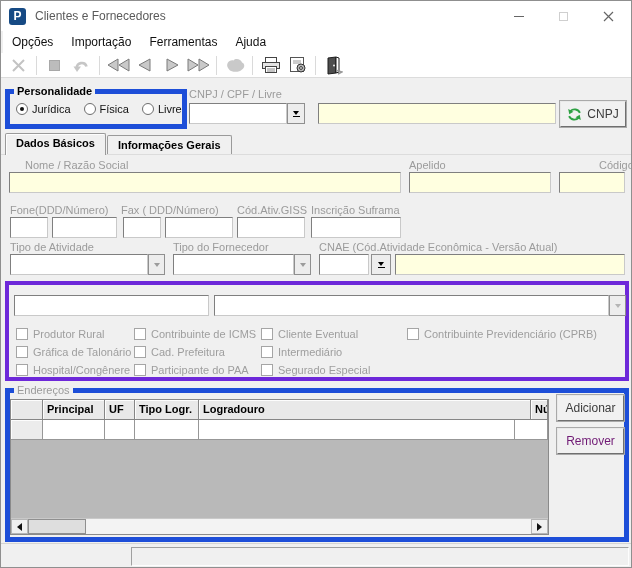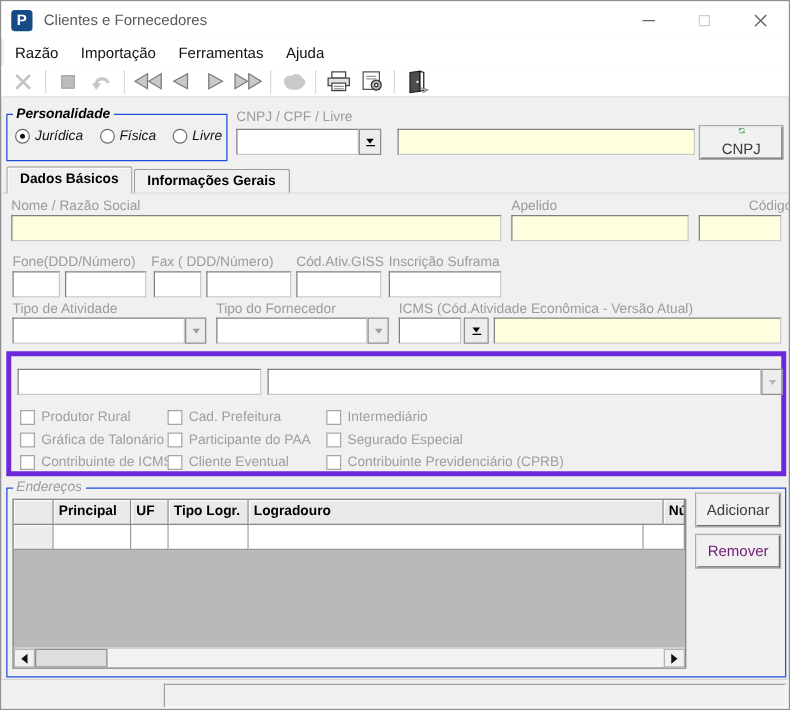--- a/index.html
+++ b/index.html
@@ -25,31 +25,31 @@
   .toolbar { position:absolute; top:52px; left:0; right:0; height:25px; background:#fff; border-bottom:1px solid #dcdcdc; display:flex; align-items:center; padding-left:4px; }
   .tb-btn { width:27px; height:23px; display:flex; align-items:center; justify-content:center; }
   .tb-sep { width:1px; height:19px; background:#dadada; margin:0 4px; }
   .stop-sq { width:11px; height:11px; background:#bcbcbc; border:1px solid #a8a8a8; }
   
   .lbl { position:absolute; color:#9b9b9b; font-size:11px; white-space:nowrap; }
   .field { position:absolute; height:21px; background:#fff; border:1px solid #7f7f7f; border-bottom-color:#c9c9c9; border-right-color:#c9c9c9;
            font-family:"Liberation Sans",sans-serif; font-size:11px; padding:0 3px; outline:none; }
   .yellow { background:#ffffe0; }
   .btn3d { background:#f1f1f1; border:1px solid; border-color:#e9e9e9 #6f6f6f #6f6f6f #e9e9e9; box-shadow:0 0 0 1px #a9a9a9;
-           display:flex; align-items:center; justify-content:center; gap:5px; font-size:12px; color:#3c3c3c; cursor:default;flex-direction:column; }
+           display:flex; align-items:center; justify-content:center; gap:5px; font-size:12px; color:#3c3c3c; cursor:default; }
   .btn3d.disabled { color:#701a75; }
   .arrow-down { width:0; height:0; border-left:3px solid transparent; border-right:3px solid transparent; border-top:4px solid #000; }
   .arrow-left { width:0; height:0; border-top:4px solid transparent; border-bottom:4px solid transparent; border-right:5px solid #111; }
   .arrow-right { width:0; height:0; border-top:4px solid transparent; border-bottom:4px solid transparent; border-left:5px solid #111; }
   .dropbtn { position:absolute; width:18px; height:21px; background:#ededed; border:1px solid #8f8f8f;
              display:flex; flex-direction:column; align-items:center; justify-content:center; }
   .dropbtn .bar { width:7px; height:1px; background:#000; margin-top:1px; }
   .combo-btn { position:absolute; width:17px; height:21px; background:#ededed; border:1px solid #8f8f8f;
                display:flex; align-items:center; justify-content:center; }
-  fieldset.group { position:absolute; border:1px solid #1d4ed8;font-style:italic; }
+  fieldset.group { position:absolute; border:5px solid #1d4ed8; }
   fieldset.group legend { padding:0 3px; margin-left:4px; }
   legend.bold { font-weight:bold; color:#000; font-size:11px; }
   legend.grey { color:#9a9a9a; font-size:11px; }
   .radio-row { display:flex; gap:13px; padding:6px 0 0 6px; align-items:center; }
   .radio-item { display:flex; align-items:center; gap:4px; color:#111; }
   .radio { width:12px; height:12px; border-radius:50%; background:#fff; border:1px solid #6e6e6e; position:relative; }
   .radio.selected::after { content:""; position:absolute; left:3px; top:3px; width:4px; height:4px; border-radius:50%; background:#111; }
   
   .tabstrip { position:absolute; top:132px; left:4px; display:flex; align-items:flex-end; }
   .tab { height:20px; padding:3px 10px 0; background:#f0f0f0; border:1px solid #9a9a9a; border-bottom:none;
@@ -93,21 +93,21 @@
         </div>
       <div class="wc">
         <svg width="11" height="11" viewBox="0 0 11 11">
             <path d="M1 1 L10 10 M10 1 L1 10" stroke="#666" stroke-width="1.2"></path>
           </svg>
       </div>
     </div>
   </div>
 
   <div class="menubar">
-    <div class="menu-item">Razão</div>
+    <div class="menu-item">Opções</div>
     <div class="menu-item">Importação</div>
     <div class="menu-item">Ferramentas</div>
     <div class="menu-item">Ajuda</div>
   </div>
 
   <div class="toolbar">
     <div class="tb-btn">
       <svg width="15" height="15" viewBox="0 0 15 15">
           <path d="M2 2 L13 13 M13 2 L2 13" stroke="#c3c3c3" stroke-width="2"></path>
         </svg>
@@ -215,41 +215,41 @@
     </svg>
     <span>CNPJ</span>
   </div>
 
   <div class="tabstrip">
     <div class="tab active"><span>Dados Básicos</span></div>
     <div class="tab"><span>Informações Gerais</span></div>
   </div>
   <div class="pageline"></div>
 
-  <div class="lbl" style="left:8px; top:158px;">Nome / Razão Social</div>
+  <div class="lbl" style="left:24px; top:158px;">Nome / Razão Social</div>
   <div class="lbl" style="left:408px; top:158px;">Apelido</div>
   <div class="lbl" style="left:558px; top:158px;margin-left:40px;">Código</div>
   <input class="field yellow" style="left: 8px; top: 171px; width: 392px;">
   <input class="field yellow" style="left: 408px; top: 171px; width: 142px;">
   <input class="field yellow" style="left: 558px; top: 171px; width: 66px;">
 
   <div class="lbl" style="left:9px; top:203px;">Fone(DDD/Número)</div>
   <div class="lbl" style="left:120px; top:203px;">Fax ( DDD/Número)</div>
   <div class="lbl" style="left:236px; top:203px;">Cód.Ativ.GISS</div>
   <div class="lbl" style="left:310px; top:203px;">Inscrição Suframa</div>
   <input class="field" style="left: 9px; top: 216px; width: 38px;">
   <input class="field" style="left: 51px; top: 216px; width: 65px;">
   <input class="field" style="left: 122px; top: 216px; width: 38px;">
   <input class="field" style="left: 164px; top: 216px; width: 68px;">
   <input class="field" style="left: 236px; top: 216px; width: 68px;">
   <input class="field" style="left: 310px; top: 216px; width: 90px;">
 
   <div class="lbl" style="left:9px; top:240px;">Tipo de Atividade</div>
   <div class="lbl" style="left:172px; top:240px;">Tipo do Fornecedor</div>
-  <div class="lbl" style="left:318px; top:240px;">ICMS (Cód.Atividade Econômica - Versão Atual)</div>
+  <div class="lbl" style="left:318px; top:240px;">CNAE (Cód.Atividade Econômica - Versão Atual)</div>
   <input class="field" style="left: 9px; top: 253px; width: 138px;">
   <div class="combo-btn" style="left:147px; top:253px;">
       <span class="arrow-down" style="border-top-color:#9c9c9c;"></span>
     </div>
   <input class="field" style="left: 172px; top: 253px; width: 121px;">
   <div class="combo-btn" style="left:293px; top:253px;">
       <span class="arrow-down" style="border-top-color:#9c9c9c;"></span>
     </div>
   <input class="field" style="left: 318px; top: 253px; width: 50px;">
   <div class="dropbtn" style="left:370px; top:253px; width:20px;">
@@ -265,20 +265,24 @@
         <span class="arrow-down" style="border-top-color:#b5b5b5;"></span>
       </div>
     <div class="cb-grid">
       <div class="cb-item">
           <span class="cb-box"></span>
           <span>Produtor Rural</span>
         </div>
       <div class="cb-item">
           <span class="cb-box"></span>
           <span>Gráfica de Talonário</span>
+        </div>
+      <div class="cb-item">
+          <span class="cb-box"></span>
+          <span>Hospital/Congênere</span>
         </div>
       <div class="cb-item">
           <span class="cb-box"></span>
           <span>Contribuinte de ICMS</span>
         </div>
       <div class="cb-item">
           <span class="cb-box"></span>
           <span>Cad. Prefeitura</span>
         </div>
       <div class="cb-item">

